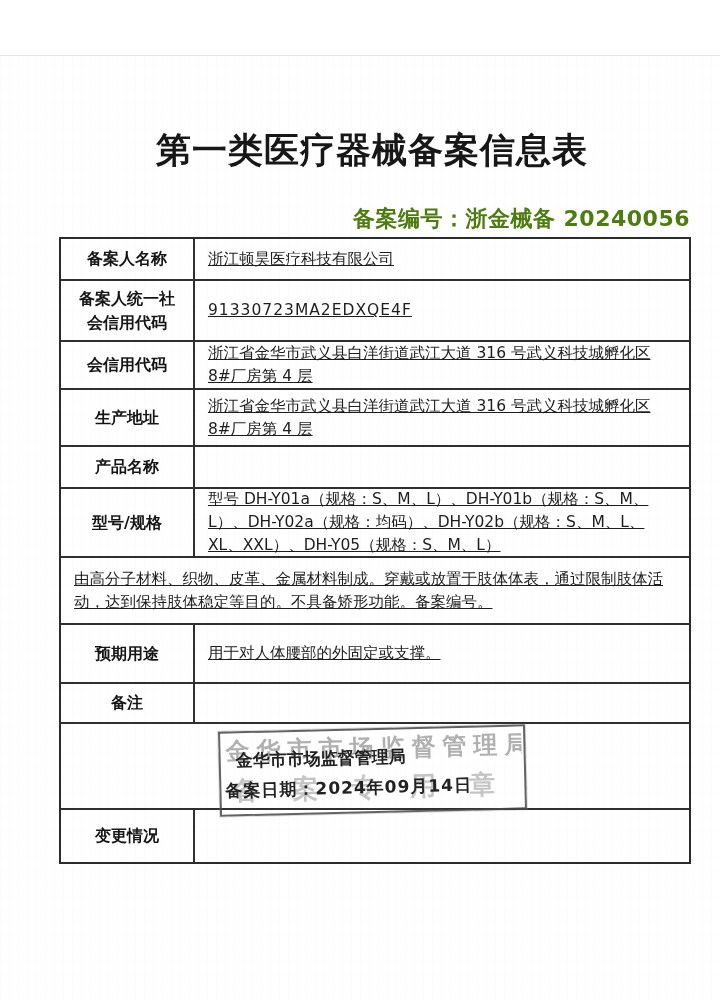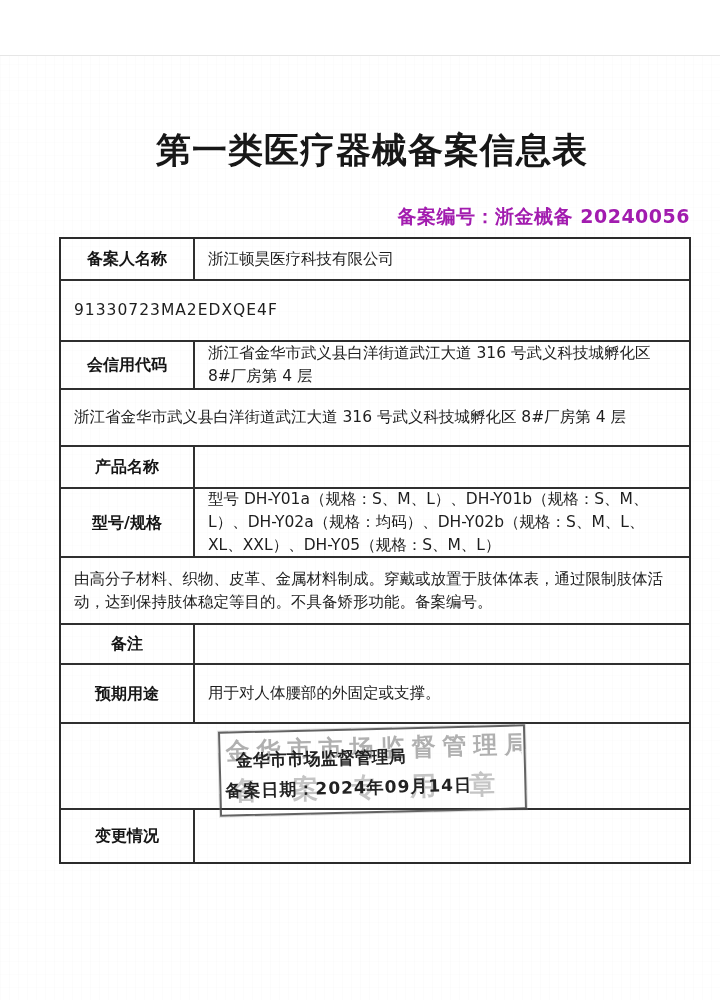--- a/index.html
+++ b/index.html
@@ -16,41 +16,41 @@
     background:
       repeating-linear-gradient(90deg, rgba(0,0,0,0.012) 0 1px, transparent 1px 9px),
       repeating-linear-gradient(0deg, rgba(0,0,0,0.008) 0 1px, transparent 1px 13px);
   }
   .doc-title{
     position:absolute;left:0;top:127px;width:744px;text-align:center;
     font-size:35px;font-weight:bold;letter-spacing:1px;color:#171717;
   }
   .filing-no{
     position:absolute;top:204px;right:30px;
-    font-size:19px;font-weight:bold;color:#a21caf;letter-spacing:0.5px;
+    font-size:22px;font-weight:bold;color:#4d7c0f;letter-spacing:0.5px;
   }
   .info-table{
     position:absolute;left:59px;top:237px;width:632px;
     border:2px solid #2b2b2b;box-sizing:border-box;background:transparent;
   }
   .trow{display:flex;box-sizing:border-box;border-bottom:2px solid #2f2f2f;position:relative;}
   .trow:last-child{border-bottom:none;}
   .r1{height:42px}.r2{height:61px}.r3{height:48px}.r4{height:57px}
   .r5{height:42px}.r6{height:69px}.r7{height:67px}.r8{height:59px}
   .r9{height:40px}.r10{height:86px}.r11{height:52px}
   .tlabel{
     width:134px;box-sizing:border-box;border-right:2px solid #2f2f2f;
     display:flex;align-items:center;justify-content:center;
     font-size:16px;font-weight:bold;text-align:center;
     white-space:pre-line;line-height:1.5;color:#151515;flex-shrink:0;
   }
   .tvalue{
     flex:1;display:flex;align-items:center;box-sizing:border-box;
     padding:5px 12px 5px 13px;font-size:15.5px;line-height:1.48;
-    color:#1d1d1d;position:relative;
+    color:#1d1d1d;position:relative;text-decoration:underline;
   }
   .code-value{letter-spacing:1px;}
   
   .stamp{
     position:absolute;left:158px;top:4px;width:307px;height:85px;
     transform:rotate(-1.4deg);z-index:3;
     border:2px solid rgba(72,72,72,0.85);
     box-shadow:0 0 0 1px rgba(130,130,130,0.25);
     box-sizing:border-box;
   }
@@ -84,53 +84,56 @@
 <div class="filing-no">备案编号：浙金械备 20240056</div>
 
 <div class="info-table">
 
   <div class="trow r1">
     <div class="tlabel">备案人名称</div>
     <div class="tvalue">浙江顿昊医疗科技有限公司</div>
   </div>
 
   <div class="trow r2">
+    <div class="tlabel">备案人统一社
+会信用代码</div>
     <div class="tvalue code-value">91330723MA2EDXQE4F</div>
   </div>
 
   <div class="trow r3">
     <div class="tlabel">会信用代码</div>
     <div class="tvalue">浙江省金华市武义县白洋街道武江大道 316 号武义科技城孵化区 8#厂房第 4 层</div>
   </div>
 
   <div class="trow r4">
+    <div class="tlabel">生产地址</div>
     <div class="tvalue">浙江省金华市武义县白洋街道武江大道 316 号武义科技城孵化区 8#厂房第 4 层</div>
   </div>
 
   <div class="trow r5">
     <div class="tlabel">产品名称</div>
   </div>
 
   <div class="trow r6">
     <div class="tlabel">型号/规格</div>
     <div class="tvalue">型号 DH-Y01a（规格：S、M、L）、DH-Y01b（规格：S、M、L）、DH-Y02a（规格：均码）、DH-Y02b（规格：S、M、L、XL、XXL）、DH-Y05（规格：S、M、L）</div>
   </div>
 
   <div class="trow r7">
     <div class="tvalue">由高分子材料、织物、皮革、金属材料制成。穿戴或放置于肢体体表，通过限制肢体活动，达到保持肢体稳定等目的。不具备矫形功能。备案编号。</div>
   </div>
 
+  <div class="trow r8">
+    <div class="tlabel">预期用途</div>
+    <div class="tvalue">用于对人体腰部的外固定或支撑。</div>
+  </div>
+
   <div class="trow r9">
     <div class="tlabel">备注</div>
     <div class="tvalue"></div>
-  </div>
-
-  <div class="trow r8">
-    <div class="tlabel">预期用途</div>
-    <div class="tvalue">用于对人体腰部的外固定或支撑。</div>
   </div>
 
   <div class="trow r10">
     <div class="tvalue">
       <div class="stamp">
         <div class="stamp-faded-1">金华市市场监督管理局</div>
         <div class="stamp-faded-2">备案专用章</div>
         <div class="stamp-dept">金华市市场监督管理局</div>
         <div class="stamp-date">备案日期：2024年09月14日</div>
       </div>

